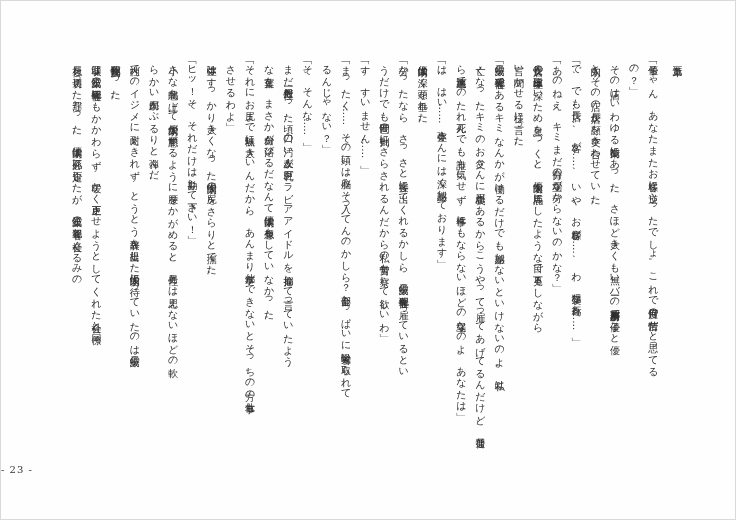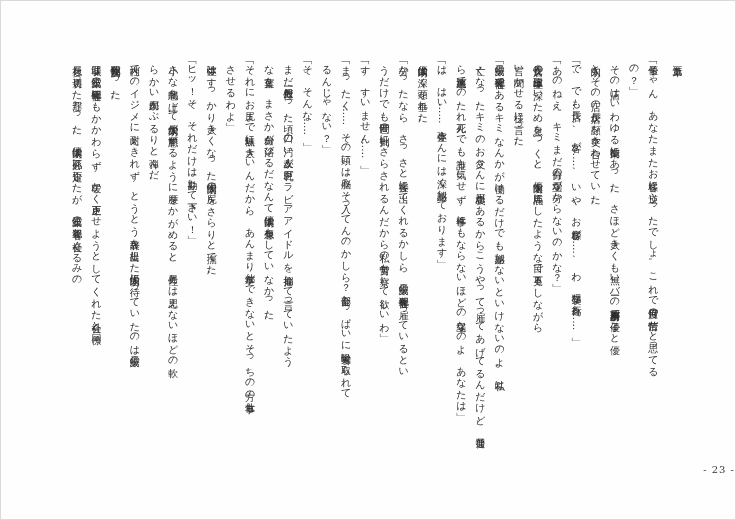--- a/index.html
+++ b/index.html
@@ -41,21 +41,21 @@
     margin-left: 5px !important;
   }
   .columns {
     display: block;
   }
   .footer {
     position: absolute;
     left: 0;
     right: 0;
     bottom: 44px;
-    text-align: right;
+    text-align: left;
     font-size: 10px;
     letter-spacing: 1px;
     color: #333333;
     margin-top: 48px;
   }
 </style>
 </head>
 <body>
 
 <div class="page">

